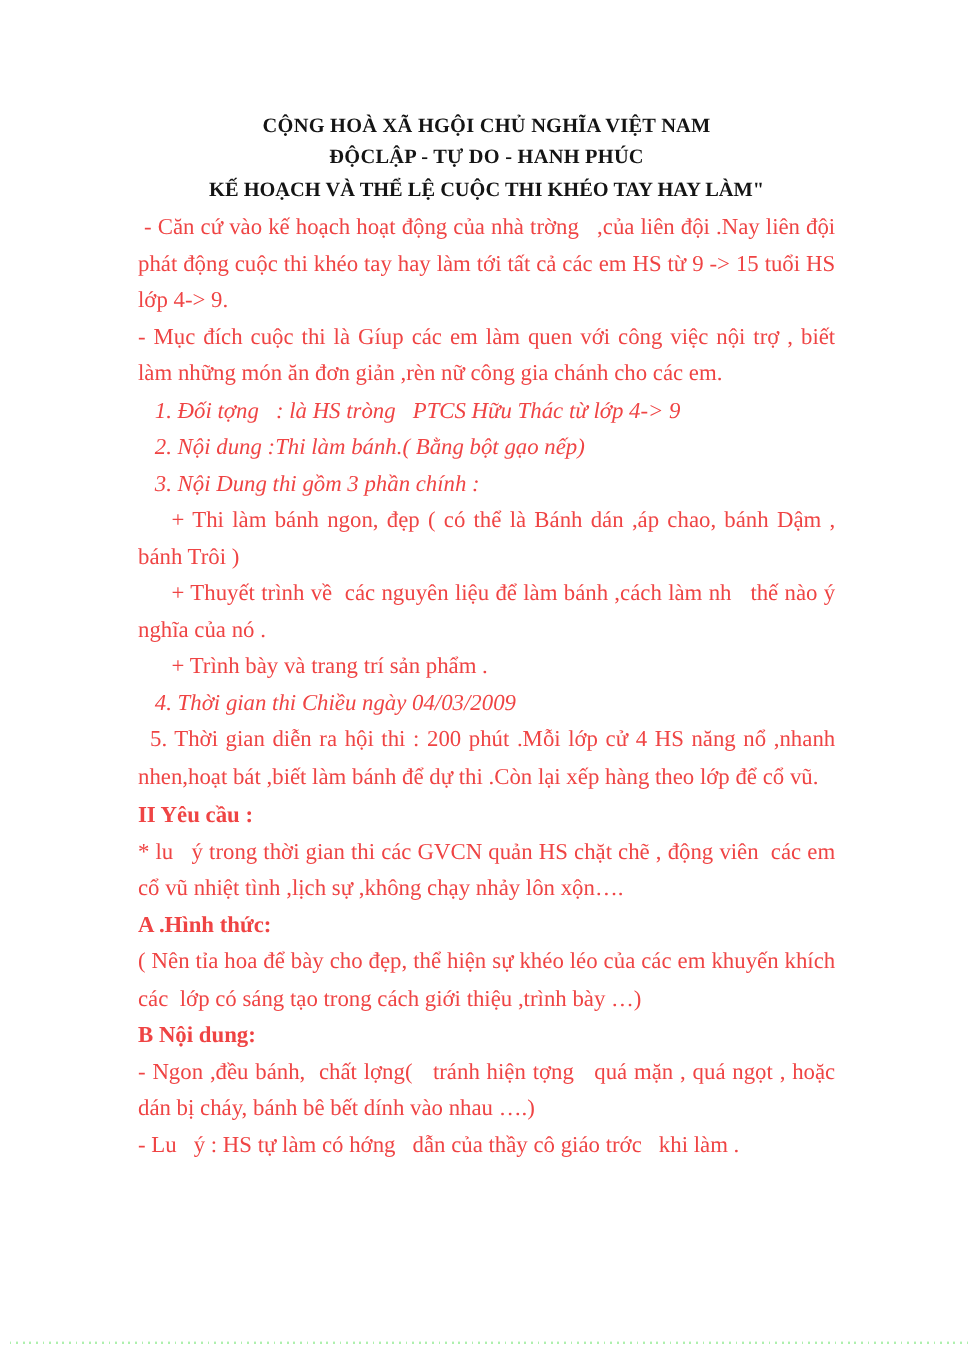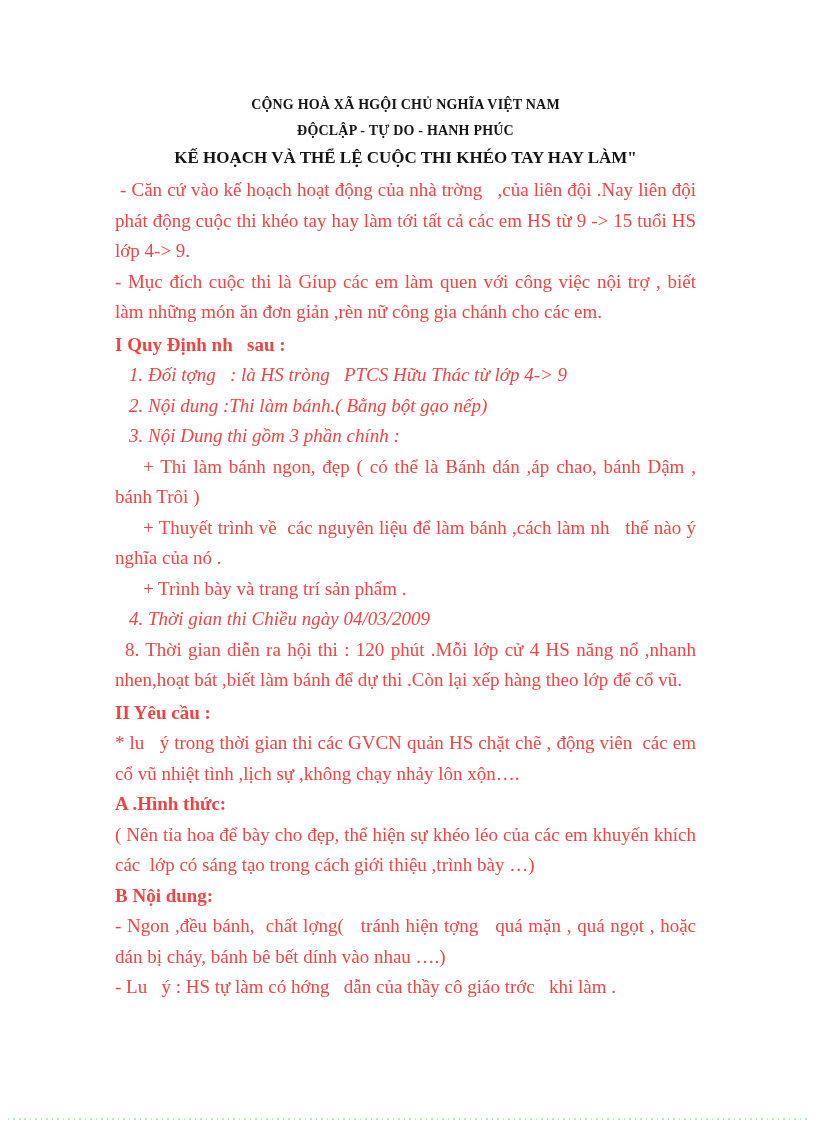--- a/index.html
+++ b/index.html
@@ -11,21 +11,21 @@
     position: relative;
     overflow: hidden;
   }
   .page {
     position: absolute;
     top: 0; left: 0;
     width: 816px; height: 1123px;
     padding: 92px 120px 0 115px;
   }
   .hdr { text-align: center; font-weight: bold; white-space: pre-wrap; }
-  .hdr-small { font-size: 14px; line-height: 26px; letter-spacing: 0.2px; }
+  .hdr-small { font-size: 17px; line-height: 26px; letter-spacing: 0.2px; }
   .hdr-big   { font-size: 17px; line-height: 28px; }
   .body-text { margin-top: 3px; }
   .para {
     font-size: 19px;
     line-height: 30.5px;
     white-space: pre-wrap;
     text-align: justify;
     color: #ef4444;
   }
   .bold { font-weight: bold; }
@@ -45,29 +45,28 @@
 
 <div class="page">
 
   <div class="hdr hdr-small">CỘNG HOÀ XÃ HGỘI CHỦ NGHĨA VIỆT NAM</div>
   <div class="hdr hdr-small">ĐỘCLẬP - TỰ DO - HANH PHÚC</div>
   <div class="hdr hdr-big">KẾ HOẠCH VÀ THỂ LỆ CUỘC THI KHÉO TAY HAY LÀM"</div>
 
   <div class="body-text">
     <div class="para"> - Căn cứ vào kế hoạch hoạt động của nhà trờng   ,của liên đội .Nay liên đội phát động cuộc thi khéo tay hay làm tới tất cả các em HS từ 9 -&gt; 15 tuổi HS lớp 4-&gt; 9.</div>
     <div class="para">- Mục đích cuộc thi là Gíup các em làm quen với công việc nội trợ , biết làm những món ăn đơn giản ,rèn nữ công gia chánh cho các em.</div>
-    <div class="para bold mt">I Quy Định nh   sau :</div>
     <div class="para indent1">1. Đối tợng   : là HS tròng   PTCS Hữu Thác từ lớp 4-&gt; 9</div>
     <div class="para indent1">2. Nội dung :Thi làm bánh.( Bằng bột gạo nếp)</div>
     <div class="para indent1">3. Nội Dung thi gồm 3 phần chính :</div>
     <div class="para indent2">+ Thi làm bánh ngon, đẹp ( có thể là Bánh dán ,áp chao, bánh Dậm , bánh Trôi )</div>
     <div class="para indent2">+ Thuyết trình về  các nguyên liệu để làm bánh ,cách làm nh   thế nào ý nghĩa của nó .</div>
     <div class="para indent2">+ Trình bày và trang trí sản phẩm .</div>
     <div class="para indent1">4. Thời gian thi Chiều ngày 04/03/2009</div>
-    <div class="para indent-sm">8. Thời gian diễn ra hội thi : 120 phút .Mỗi lớp cử 4 HS năng nổ ,nhanh nhen,hoạt bát ,biết làm bánh để dự thi .Còn lại xếp hàng theo lớp để cổ vũ.</div>
+    <div class="para indent-sm">5. Thời gian diễn ra hội thi : 200 phút .Mỗi lớp cử 4 HS năng nổ ,nhanh nhen,hoạt bát ,biết làm bánh để dự thi .Còn lại xếp hàng theo lớp để cổ vũ.</div>
     <div class="para bold mt">II Yêu cầu :</div>
     <div class="para">* lu   ý trong thời gian thi các GVCN quản HS chặt chẽ , động viên  các em cổ vũ nhiệt tình ,lịch sự ,không chạy nhảy lôn xộn….</div>
     <div class="para bold">A .Hình thức:</div>
     <div class="para">( Nên tỉa hoa để bày cho đẹp, thể hiện sự khéo léo của các em khuyến khích các  lớp có sáng tạo trong cách giới thiệu ,trình bày …)</div>
     <div class="para bold">B Nội dung:</div>
     <div class="para">- Ngon ,đều bánh,  chất lợng(   tránh hiện tợng   quá mặn , quá ngọt , hoặc dán bị cháy, bánh bê bết dính vào nhau ….)</div>
     <div class="para">- Lu   ý : HS tự làm có hớng   dẫn của thầy cô giáo trớc   khi làm .</div>
   </div>
 
 </div>

